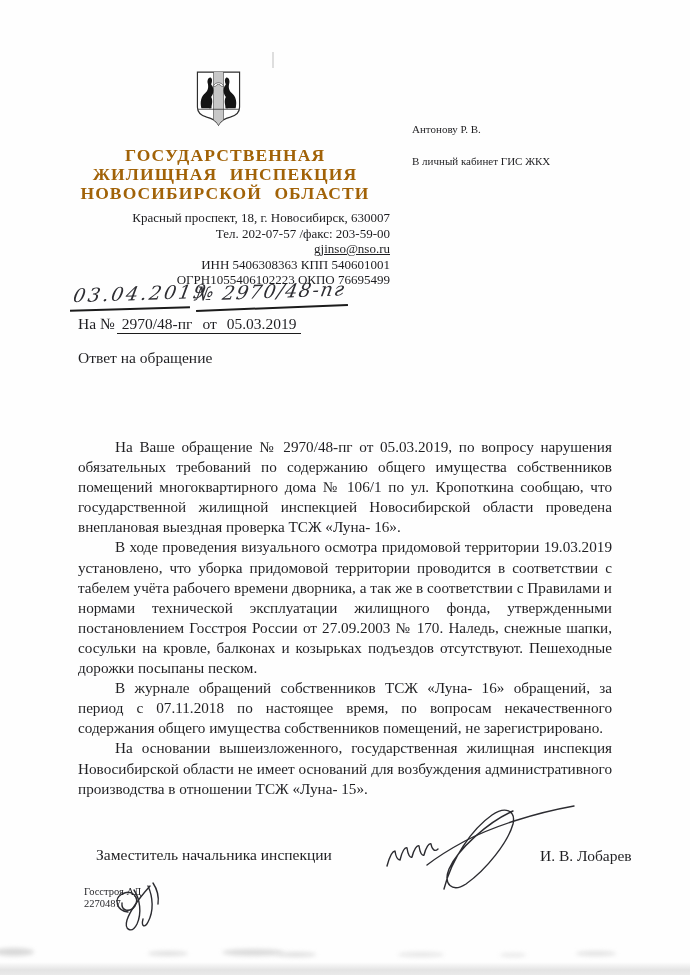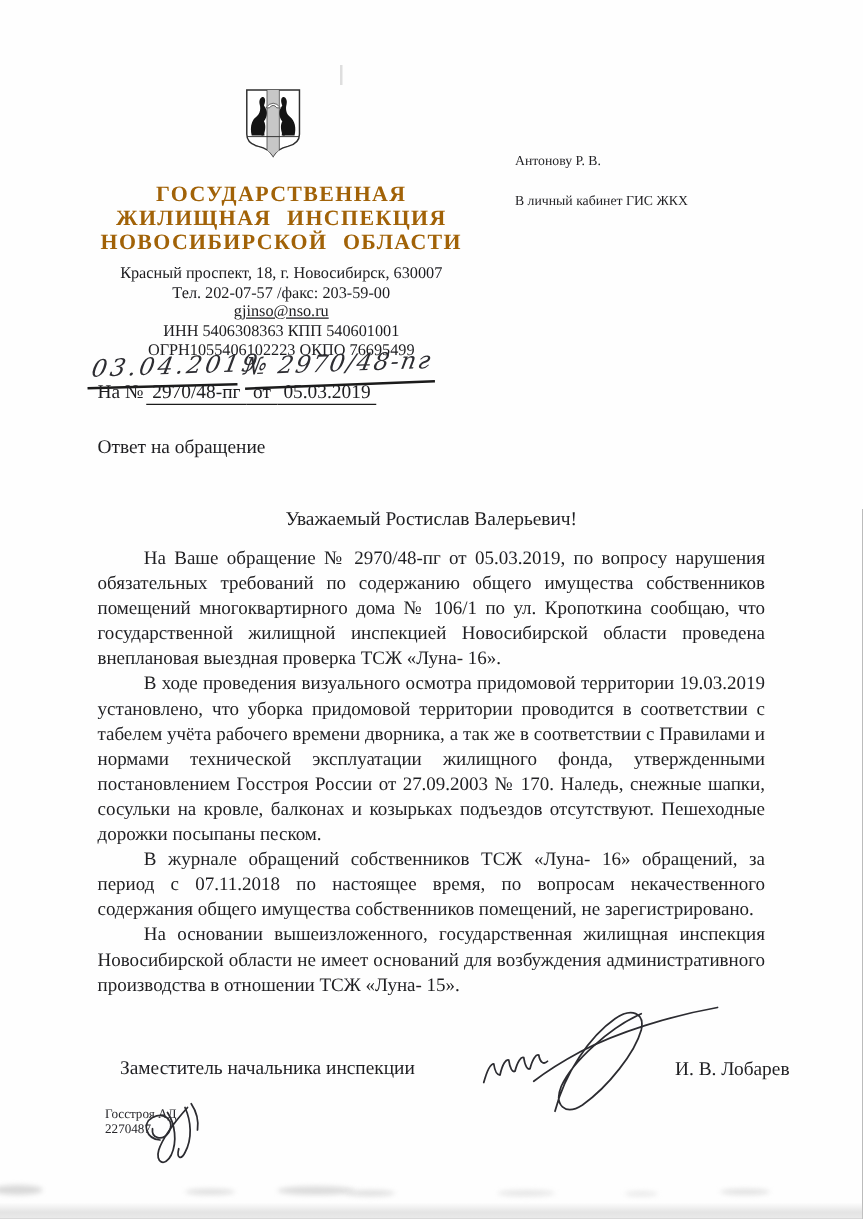--- a/index.html
+++ b/index.html
@@ -11,37 +11,37 @@
   }
   
   .emblem { position:absolute; left:194px; top:70px; width:49px; height:57px; }
   .emblem svg { width:100%; height:100%; }
   .org-title {
     position:absolute; left:60px; top:146px; width:330px; text-align:center;
     font-weight:bold; font-size:17.5px; line-height:19px;
     letter-spacing:1.1px; word-spacing:7px; color:#a16207;
   }
   .org-address {
-    position:absolute; left:60px; top:210px; width:330px; text-align:center;
+    position:absolute; left:60px; top:210px; width:330px; text-align:right;
     font-size:13px; line-height:15.6px; color:#1c1c1f;
   }
   .org-address .email { text-decoration:underline; }
   
   .hw {
     font-family:"DejaVu Serif", serif; font-style:italic; color:#2d2d32;
     transform:skewX(-12deg) rotate(-2deg); display:inline-block;
   }
   .hw-line { position:absolute; left:74px; top:282px; width:290px; font-size:19px; }
   .hw-date { position:absolute; left:0; top:0; letter-spacing:2.5px; }
   .hw-num  { position:absolute; left:122px; top:-2px; letter-spacing:1.5px; }
   .hw-ul { position:absolute; height:2px; background:#1b1b1b; }
   .hw-ul1 { left:70px; top:308px; width:120px; transform:rotate(-1.6deg); }
   .hw-ul2 { left:196px; top:307px; width:152px; transform:rotate(-2.2deg); }
   
-  .ref-line { position:absolute; left:78px; top:305px; font-size:15.5px; }
+  .ref-line { position:absolute; left:78px; top:315px; font-size:15.5px; }
   .ref-line .u { border-bottom:1.4px solid #1b1b1b; padding:0 5px 1px 5px; }
   .ref-line .prefix { margin-right:2px; }
   .subject { position:absolute; left:78px; top:349px; font-size:15.5px; }
   
   .recipient { position:absolute; left:412px; top:123px; font-size:11px; }
   .recipient .r-name { margin-bottom:20px; }
   
   .salutation {
     position:absolute; left:78px; top:407px; width:534px;
     text-align:center; font-size:15.5px;
@@ -128,21 +128,20 @@
     <span class="prefix">На №</span><span class="u">2970/48-пг</span><span class="u">от</span><span class="u">05.03.2019</span>
   </div>
 
   <div class="subject">Ответ на обращение</div>
 
   <div class="recipient">
     <div class="r-name">Антонову Р. В.</div>
     <div>В личный кабинет ГИС ЖКХ</div>
   </div>
 
-  <div class="salutation">Уважаемый Ростислав Валерьевич!</div>
   <div class="body-text">
     <p>На Ваше обращение № 2970/48-пг от 05.03.2019, по вопросу нарушения обязательных требований по содержанию общего имущества собственников помещений многоквартирного дома № 106/1 по ул. Кропоткина сообщаю, что государственной жилищной инспекцией Новосибирской области проведена внеплановая выездная проверка ТСЖ «Луна- 16».</p>
     <p>В ходе проведения визуального осмотра придомовой территории 19.03.2019 установлено, что уборка придомовой территории проводится в соответствии с табелем учёта рабочего времени дворника, а так же в соответствии с Правилами и нормами технической эксплуатации жилищного фонда, утвержденными постановлением Госстроя России от 27.09.2003 № 170. Наледь, снежные шапки, сосульки на кровле, балконах и козырьках подъездов отсутствуют. Пешеходные дорожки посыпаны песком.</p>
     <p>В журнале обращений собственников ТСЖ «Луна- 16» обращений, за период с 07.11.2018 по настоящее время, по вопросам некачественного содержания общего имущества собственников помещений, не зарегистрировано.</p>
     <p>На основании вышеизложенного, государственная жилищная инспекция Новосибирской области не имеет оснований для возбуждения административного производства в отношении ТСЖ «Луна- 15».</p>
   </div>
 
   <div class="sig-title">Заместитель начальника инспекции</div>
   <div class="sig-name">И. В. Лобарев</div>
 

